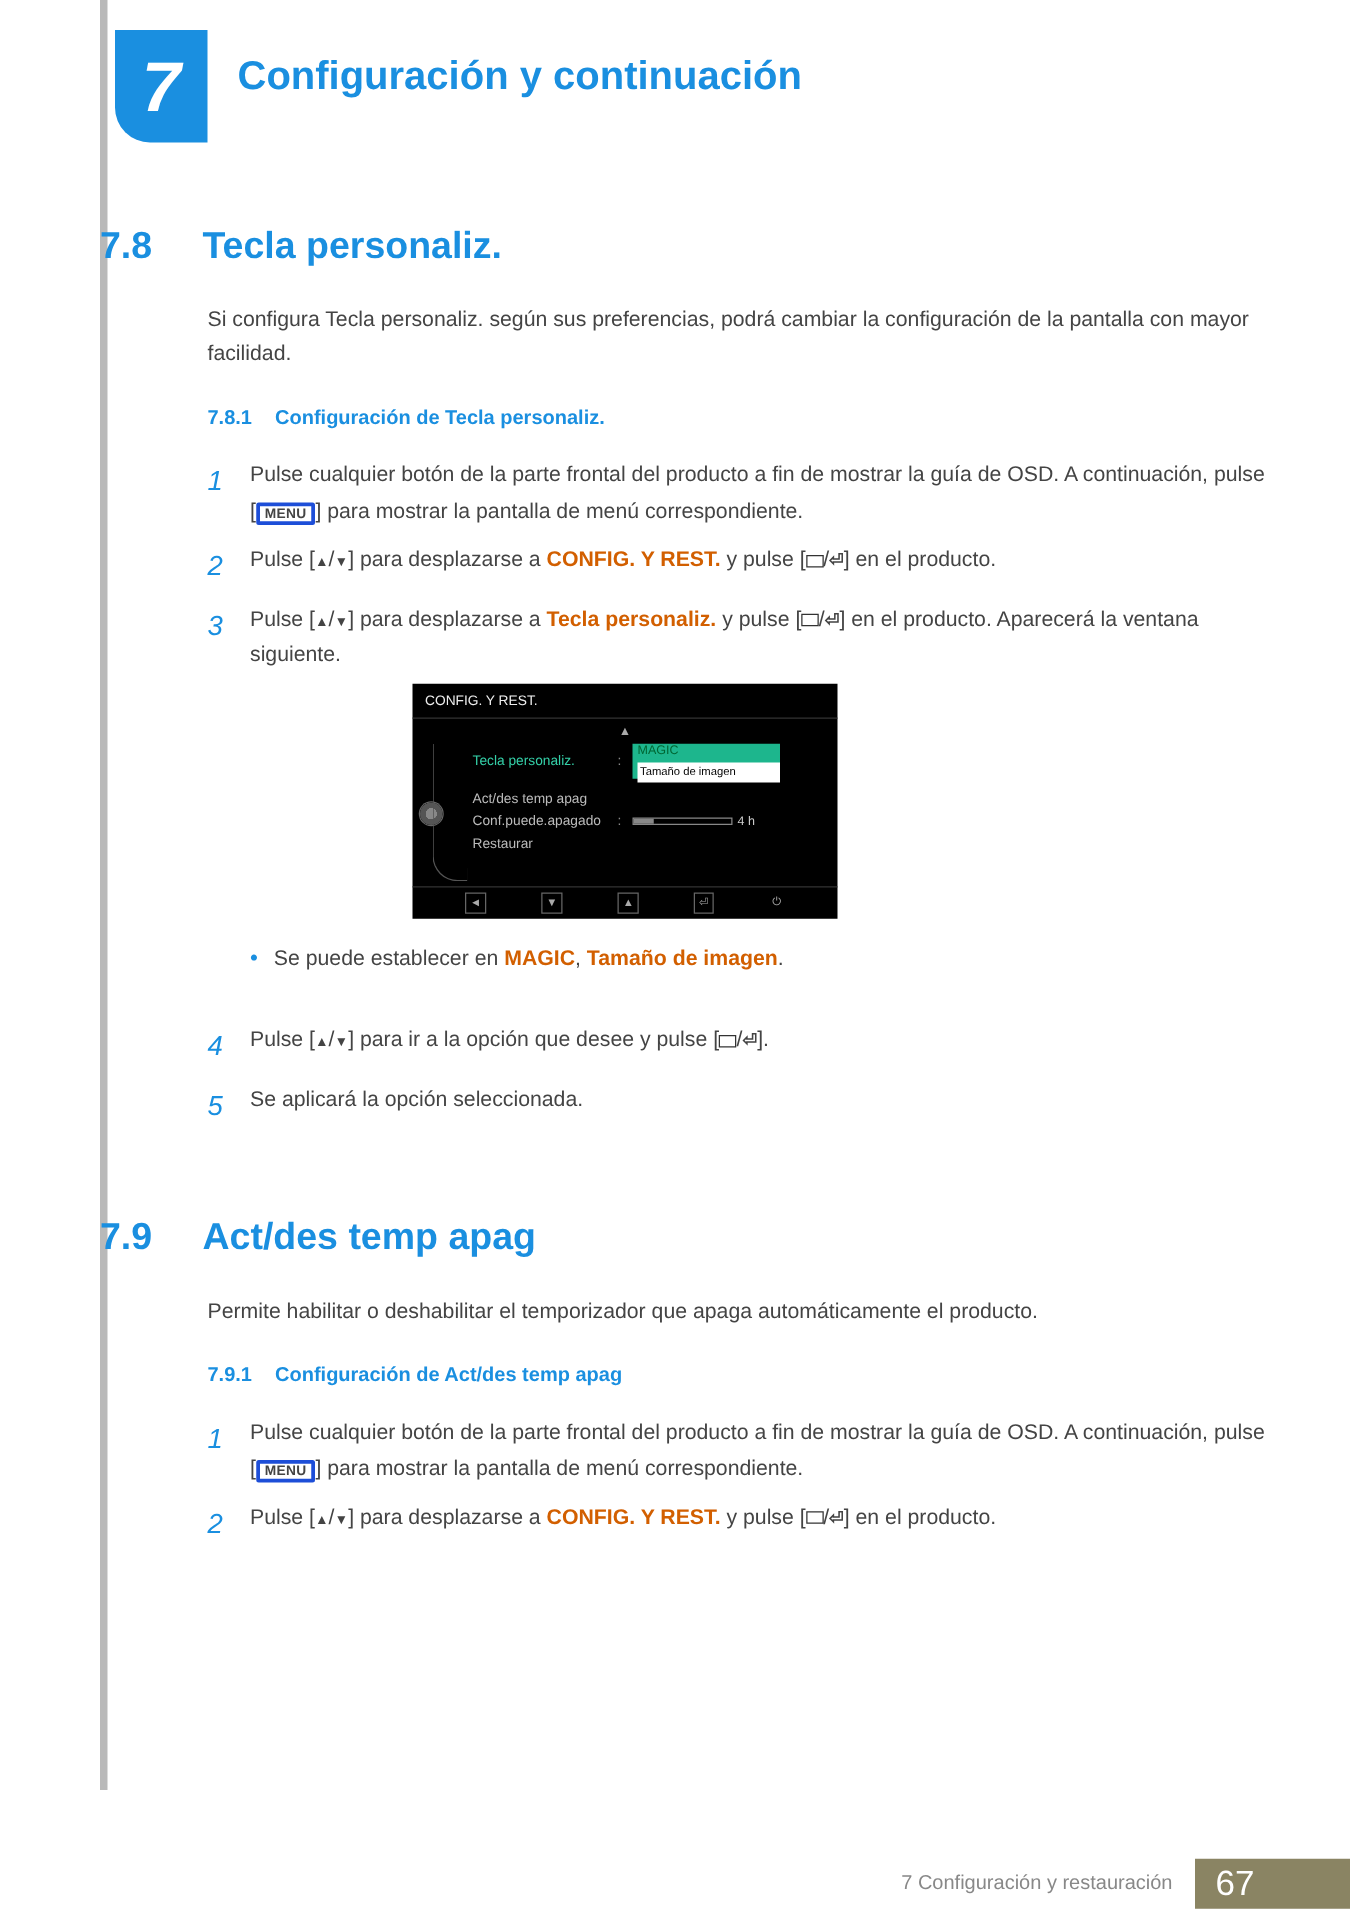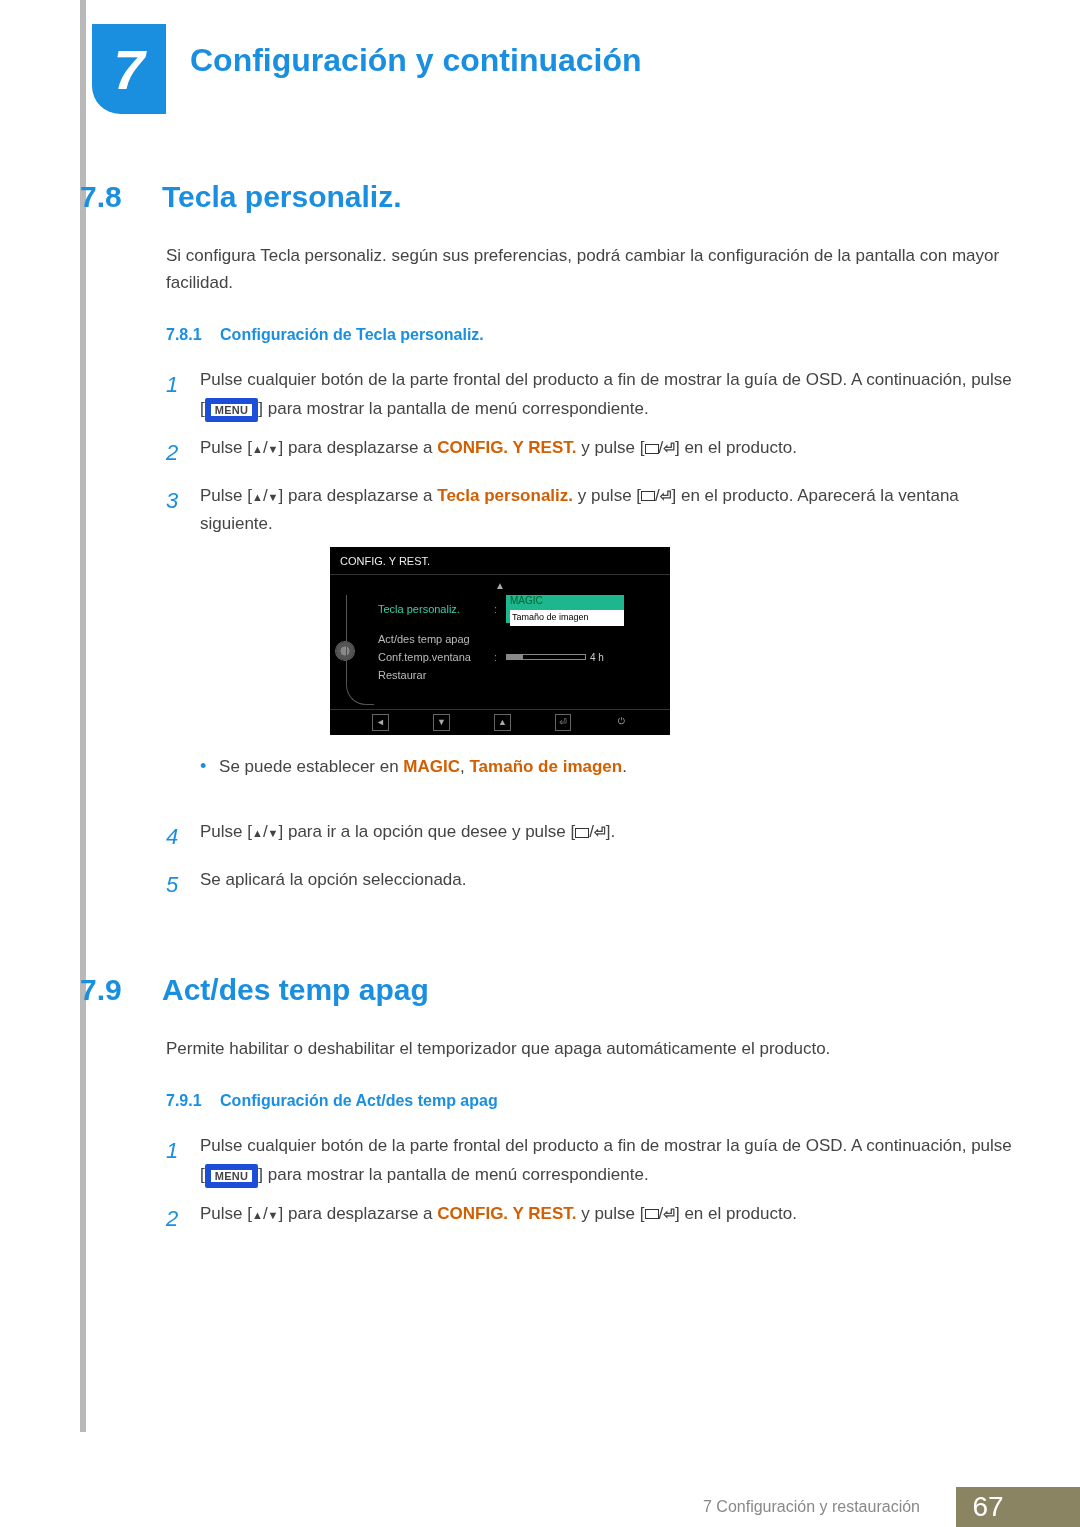--- a/index.html
+++ b/index.html
@@ -95,21 +95,21 @@
     margin-bottom: 10px;
   }
   ol.steps .step-num {
     color: #1a8fe0;
     font-style: italic;
     font-size: 22px;
     min-width: 20px;
   }
   .step-body { flex: 1; color: #444; }
   .menu-key {
-    border: 6px solid #1d4ed8;
+    border: 3px solid #1d4ed8;
     font-size: 11px;
     padding: 0 4px;
     border-radius: 2px;
     font-family: Arial;
     font-weight: bold;
     letter-spacing: 0.3px;
   }
   .cf { color: #d25f00; font-weight: bold; }
   .tri-up::before { content: "▲"; font-size: 11px; }
   .tri-dn::before { content: "▼"; font-size: 11px; }
@@ -217,21 +217,21 @@
     bottom: 0; left: 0; right: 0;
     height: 40px;
     display: flex;
     align-items: stretch;
   }
   .footer .spacer {
     flex: 1;
     display: flex;
     align-items: center;
     justify-content: flex-end;
-    padding-right: 36px;
+    padding-right: 18px;
     font-size: 16px;
     color: #888;
   }
   .footer .page-box {
     width: 64px;
     background: #8a8463;
     color: #fff;
     font-size: 28px;
     display: flex;
     align-items: center;
@@ -301,21 +301,21 @@
                 <span class="osd-colon">:</span>
                 <div class="osd-val-box">
                   <span>MAGIC</span>
                   <span class="sel">Tamaño de imagen</span>
                 </div>
               </div>
               <div class="osd-row" style="margin-top:12px">
                 <span class="osd-label">Act/des temp apag</span>
               </div>
               <div class="osd-row">
-                <span class="osd-label">Conf.temp.ventana</span>
+                <span class="osd-label">Conf.puede.apagado</span>
                 <span class="osd-colon">:</span>
                 <div class="osd-slider">
                   <div class="track">
                       <div class="fill"></div>
                     </div>
                   <span class="txt">4 h</span>
                 </div>
               </div>
               <div class="osd-row">
                 <span class="osd-label">Restaurar</span>

